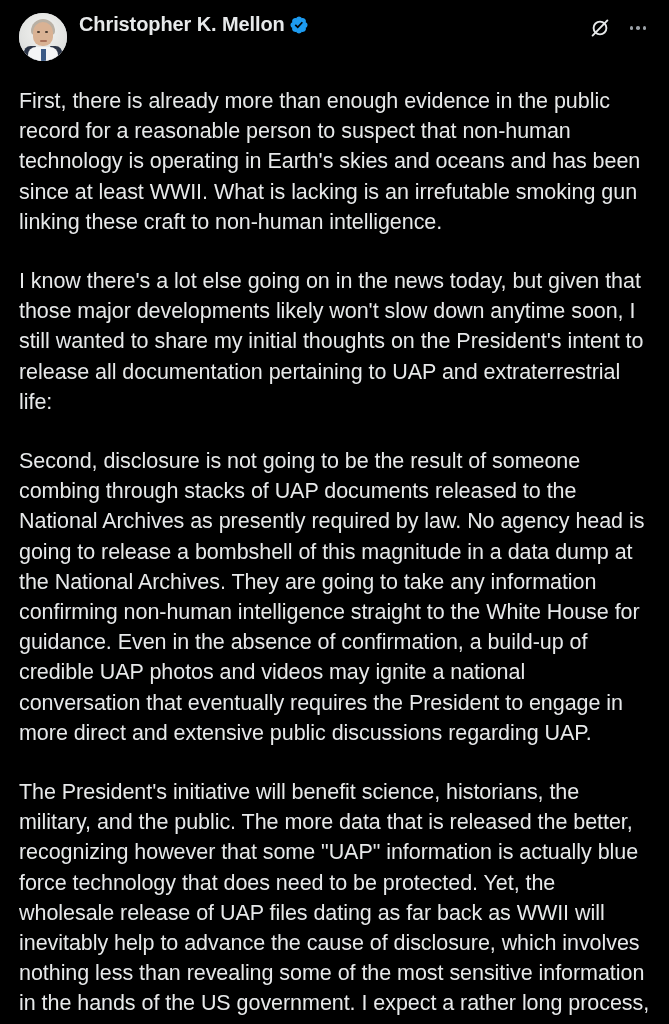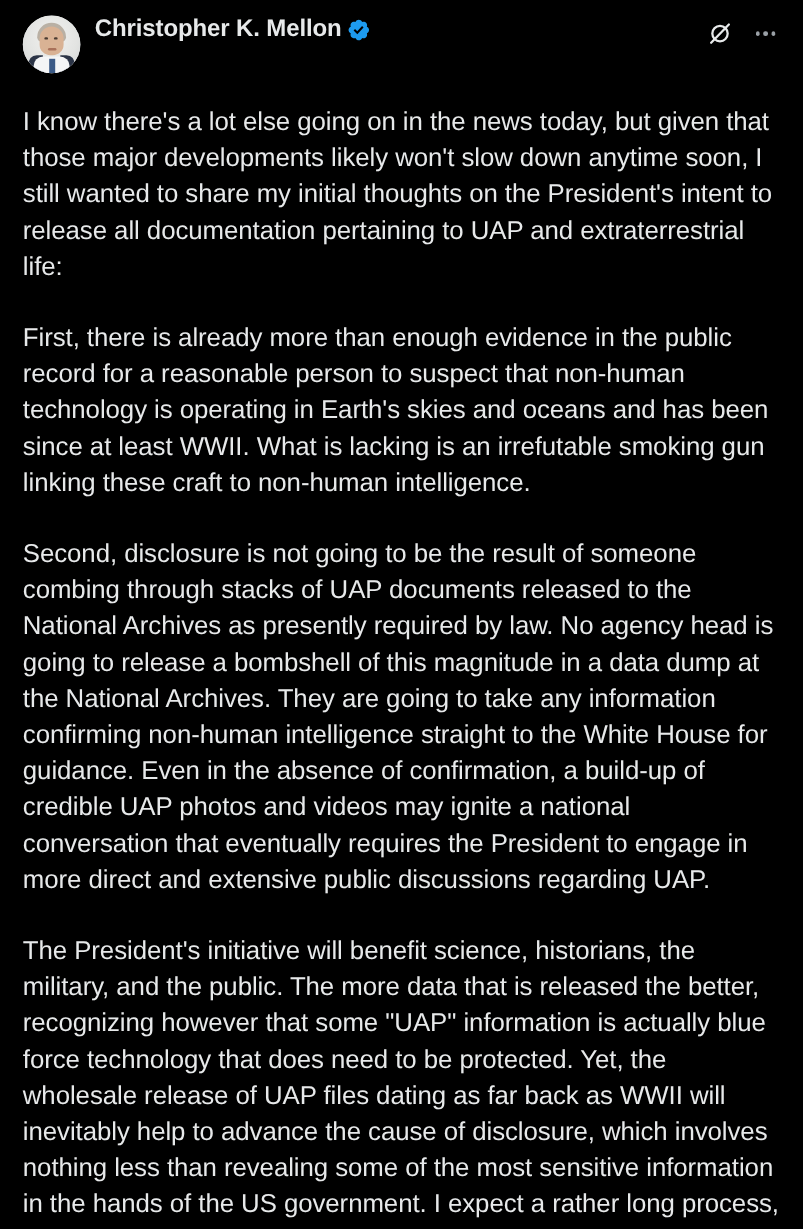--- a/index.html
+++ b/index.html
@@ -230,19 +230,19 @@
       </span>
       <span class="more-icon">
         <i></i>
         <i></i>
         <i></i>
       </span>
     </div>
   </div>
 
   <div class="tweet-body">
+    <p>First, there is already more than enough evidence in the public record for a reasonable person to suspect that non-human technology is operating in Earth's skies and oceans and has been since at least WWII. What is lacking is an irrefutable smoking gun linking these craft to non-human intelligence.</p>
     <p>I know there's a lot else going on in the news today, but given that those major developments likely won't slow down anytime soon, I still wanted to share my initial thoughts on the President's intent to release all documentation pertaining to UAP and extraterrestrial life:</p>
-    <p>First, there is already more than enough evidence in the public record for a reasonable person to suspect that non-human technology is operating in Earth's skies and oceans and has been since at least WWII. What is lacking is an irrefutable smoking gun linking these craft to non-human intelligence.</p>
     <p>Second, disclosure is not going to be the result of someone combing through stacks of UAP documents released to the National Archives as presently required by law. No agency head is going to release a bombshell of this magnitude in a data dump at the National Archives. They are going to take any information confirming non-human intelligence straight to the White House for guidance. Even in the absence of confirmation, a build-up of credible UAP photos and videos may ignite a national conversation that eventually requires the President to engage in more direct and extensive public discussions regarding UAP.</p>
     <p><span>The President's initiative will benefit science, historians, the military, and the public. The more data that is released the better, recognizing however that some "UAP" information is actually blue force technology that does need to be protected. Yet, the wholesale release of UAP files dating as far back as WWII will inevitably help to advance the cause of disclosure, which involves nothing less than revealing some of the most sensitive information in the hands of the US government. I expect a rather long process, one that may feel like water torture to some UAP researchers. Hopefully, Congress will recognize the enormous stakes involved and work to ensure full compliance with the President's initiative. This is clearly a historic development, one that has the potential to open many minds. The Disclosure Foundation (</span></p>
   </div>
 
 </div>
 
 </body></html>

